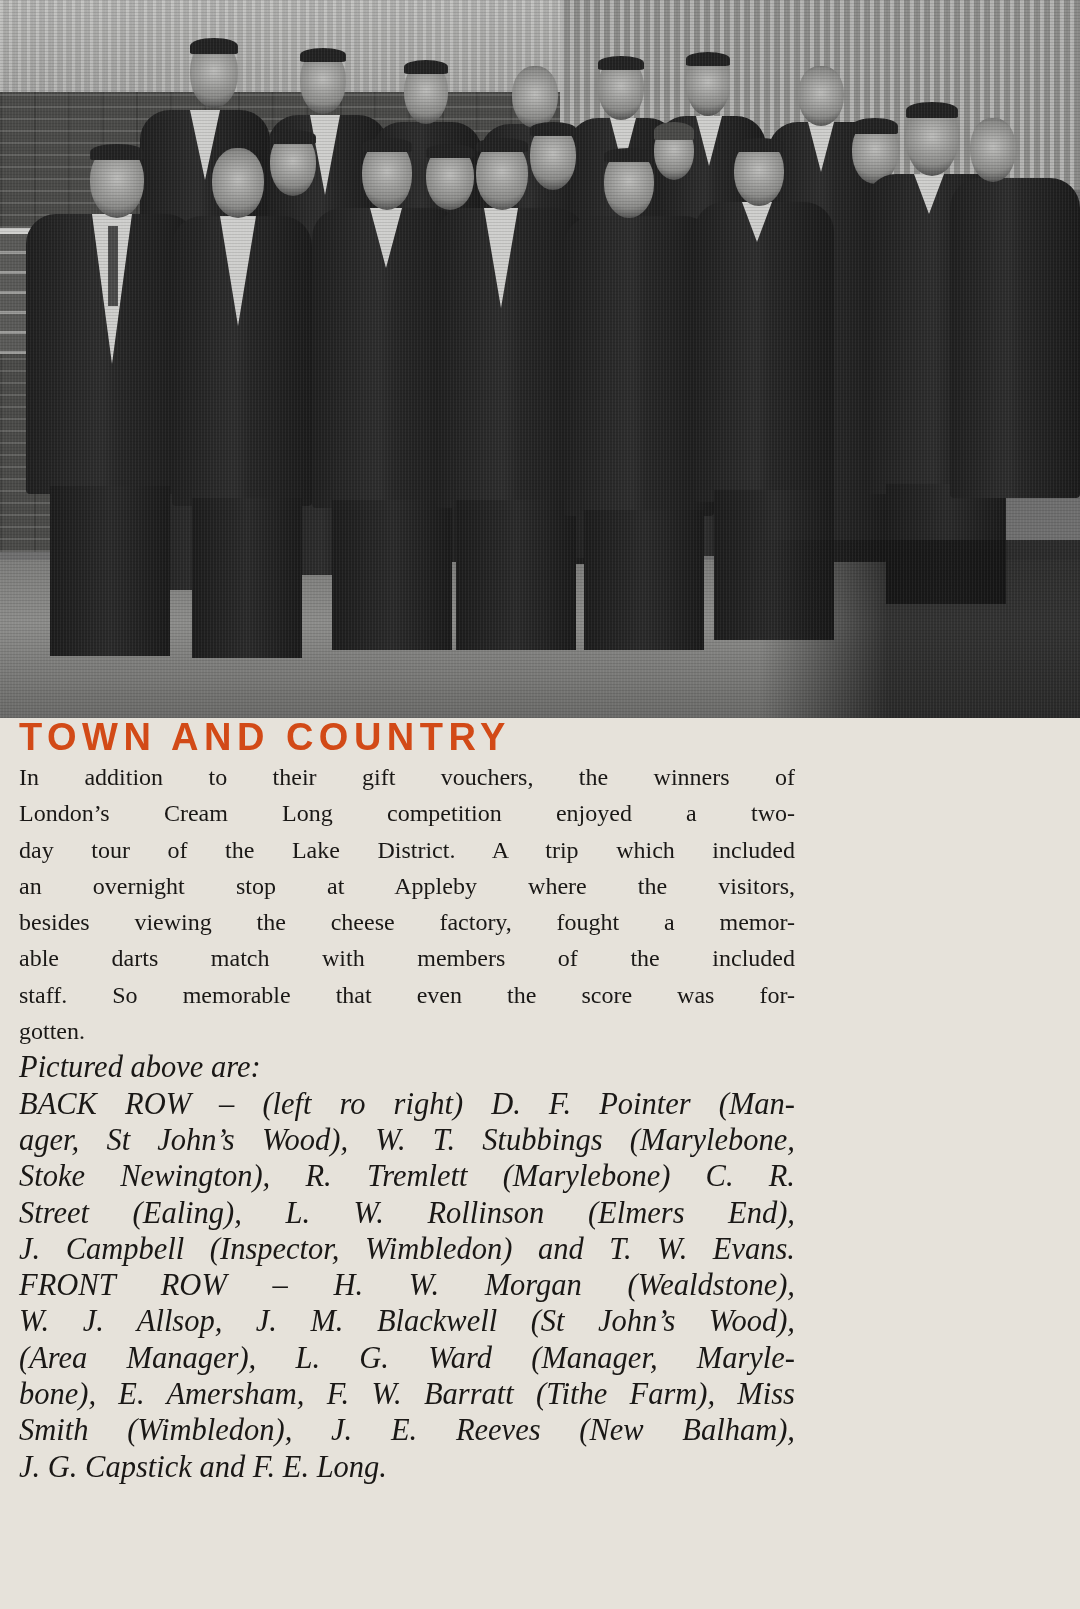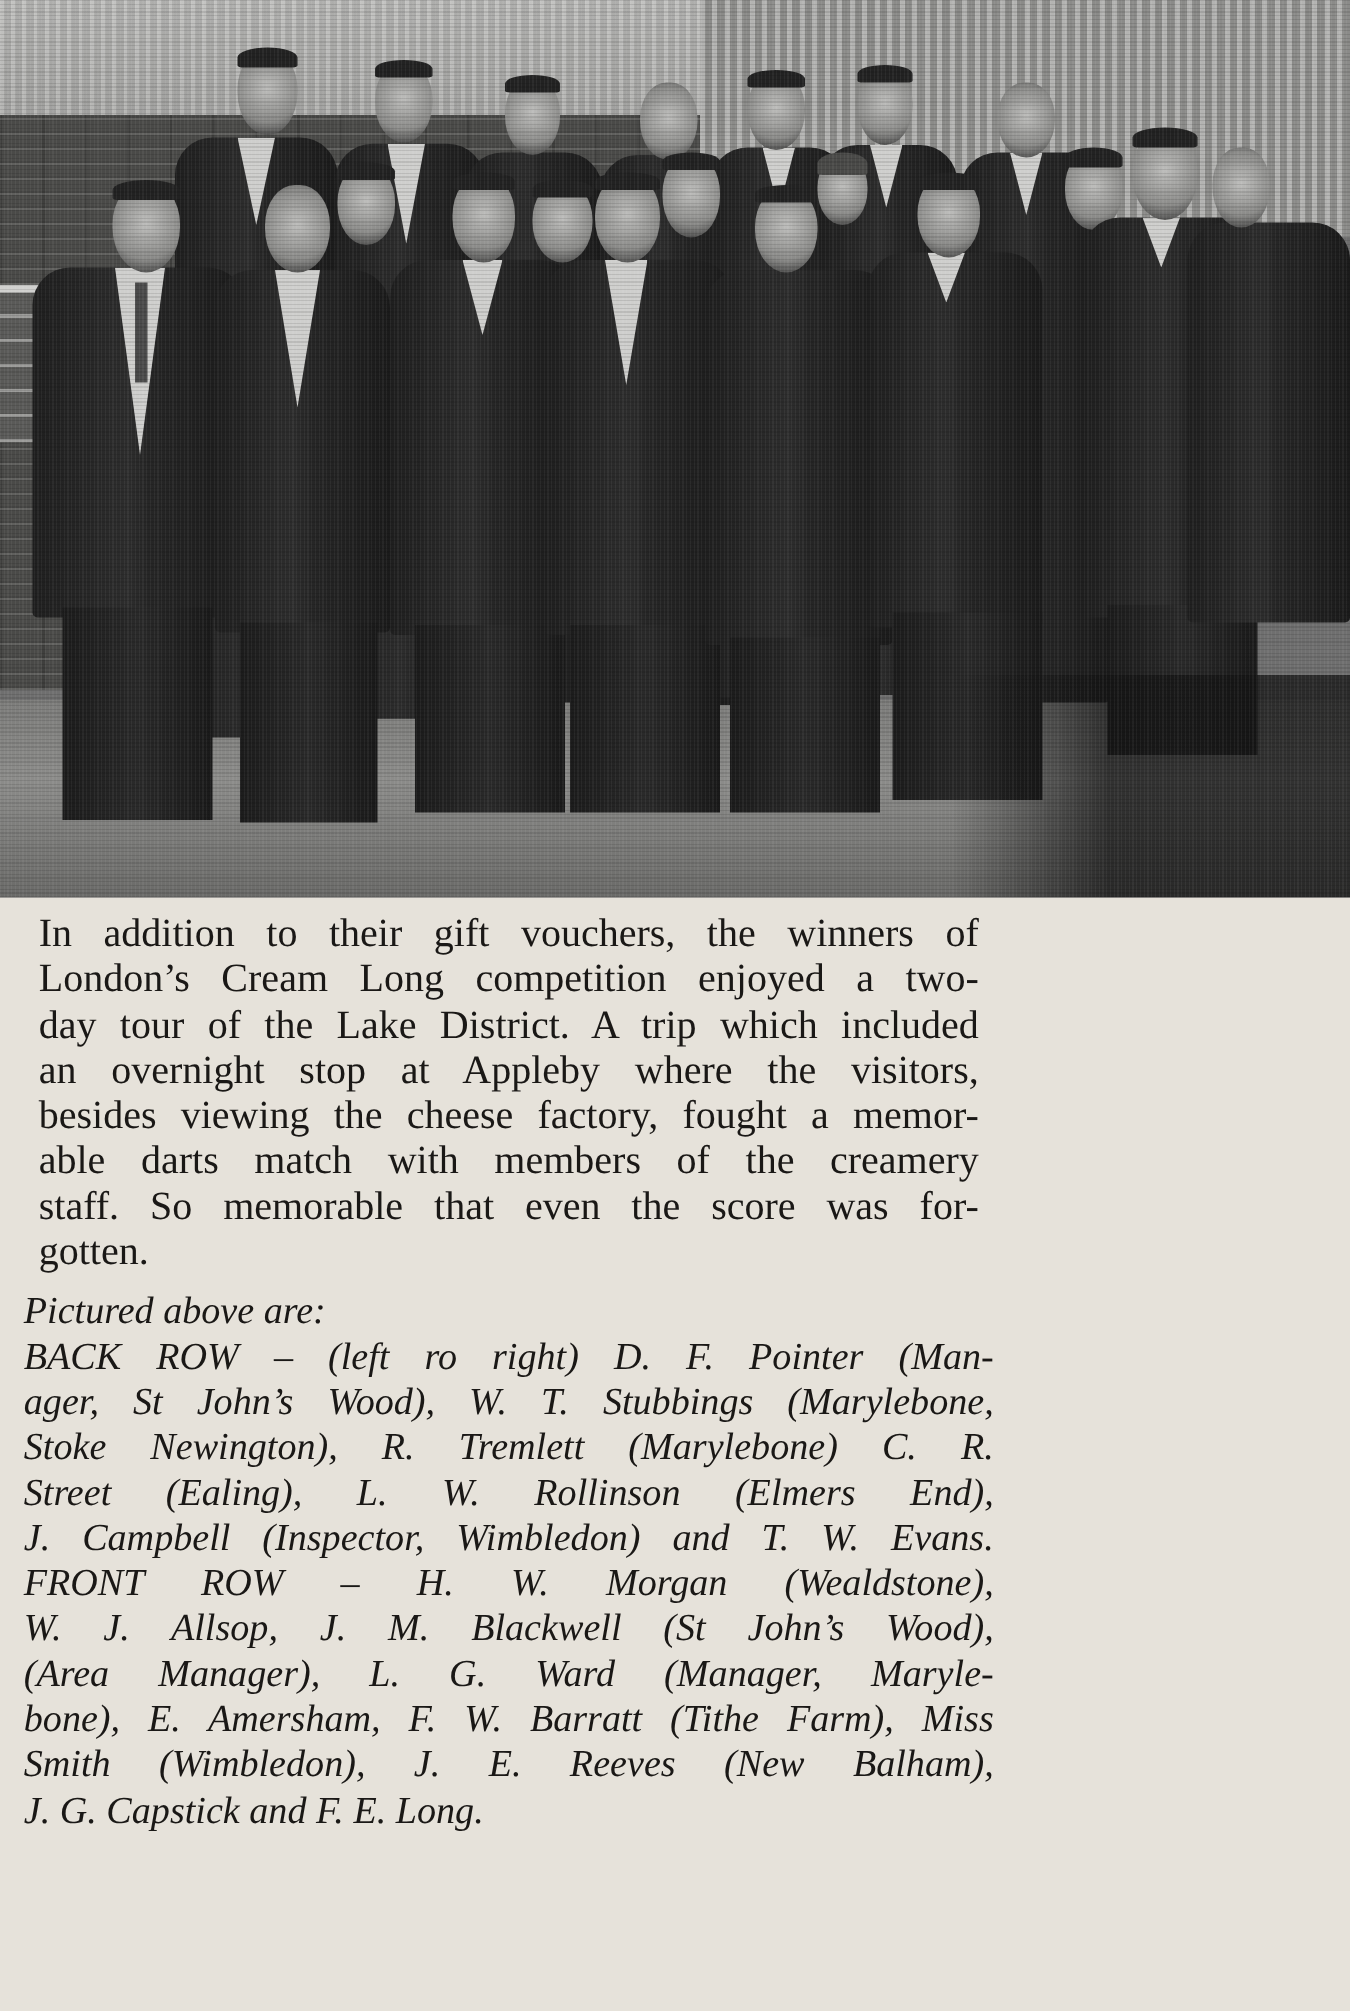--- a/index.html
+++ b/index.html
@@ -118,22 +118,22 @@
       font-family: "Liberation Sans", "DejaVu Sans", sans-serif;
       font-weight: 700;
       font-size: 38px;
       letter-spacing: 5.5px;
       line-height: 40px;
       color: #d24a17;
       padding-top: 1px;
       height: 42px;
     }
     .body-text {
-      margin: 12px;
-      font-size: 32px;
+      margin: 0;
+      font-size: 24px;
       line-height: 36.3px;
       text-align: justify;
       text-align-last: left;
     }
     .body-text .line {
       display: block;
       text-align: justify;
       text-align-last: justify;
       white-space: nowrap;
     }
@@ -273,28 +273,29 @@
   <div class="person" style="left:970px;top:118px;">
     <div class="body" style="left:-20px;top:60px;width:130px;height:320px;"></div>
     <div class="head" style="left:0;top:0;width:46px;height:64px;"></div>
   </div>
 
   <div class="ground-shadow"></div>
   <div class="halftone"></div>
 </div>
 
 <div class="article">
+  <h1 class="headline">TOWN AND COUNTRY</h1>
 
   <p class="body-text">
     <span class="line">In addition to their gift vouchers, the winners of</span>
     <span class="line">London’s Cream Long competition enjoyed a two-</span>
     <span class="line">day tour of the Lake District. A trip which included</span>
     <span class="line">an overnight stop at Appleby where the visitors,</span>
     <span class="line">besides viewing the cheese factory, fought a memor-</span>
-    <span class="line">able darts match with members of the creamery</span>
+    <span class="line">able darts match with members of the included</span>
     <span class="line">staff. So memorable that even the score was for-</span>
     <span class="line last">gotten.</span>
   </p>
 
   <div class="caption">
     <span class="line last">Pictured above are:</span>
     <span class="line">BACK ROW – (left ro right) D. F. Pointer (Man-</span>
     <span class="line">ager, St John’s Wood), W. T. Stubbings (Marylebone,</span>
     <span class="line">Stoke Newington), R. Tremlett (Marylebone) C. R.</span>
     <span class="line">Street (Ealing), L. W. Rollinson (Elmers End),</span>

